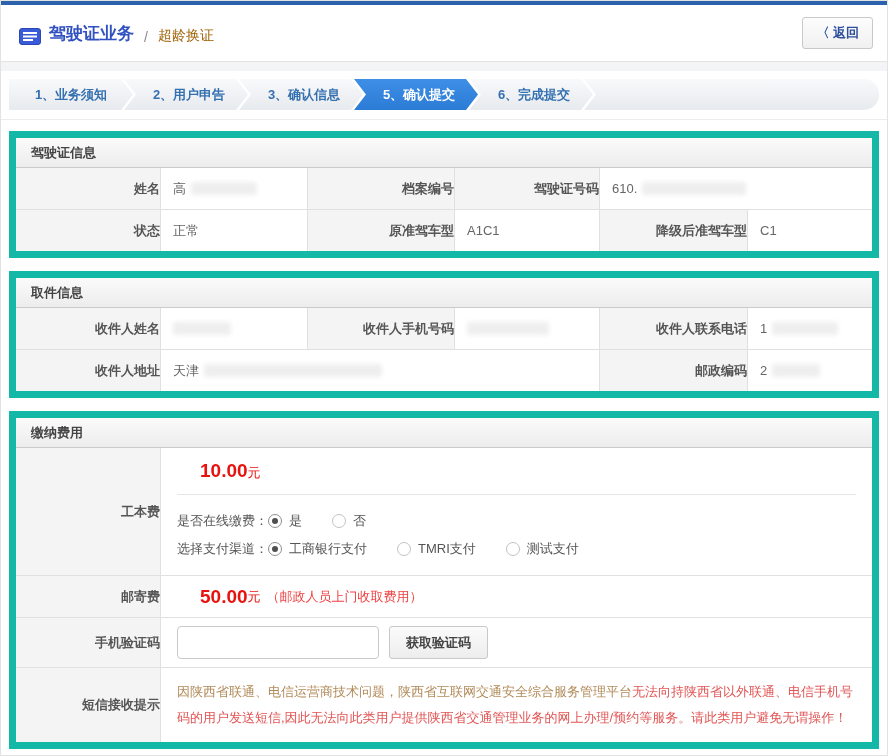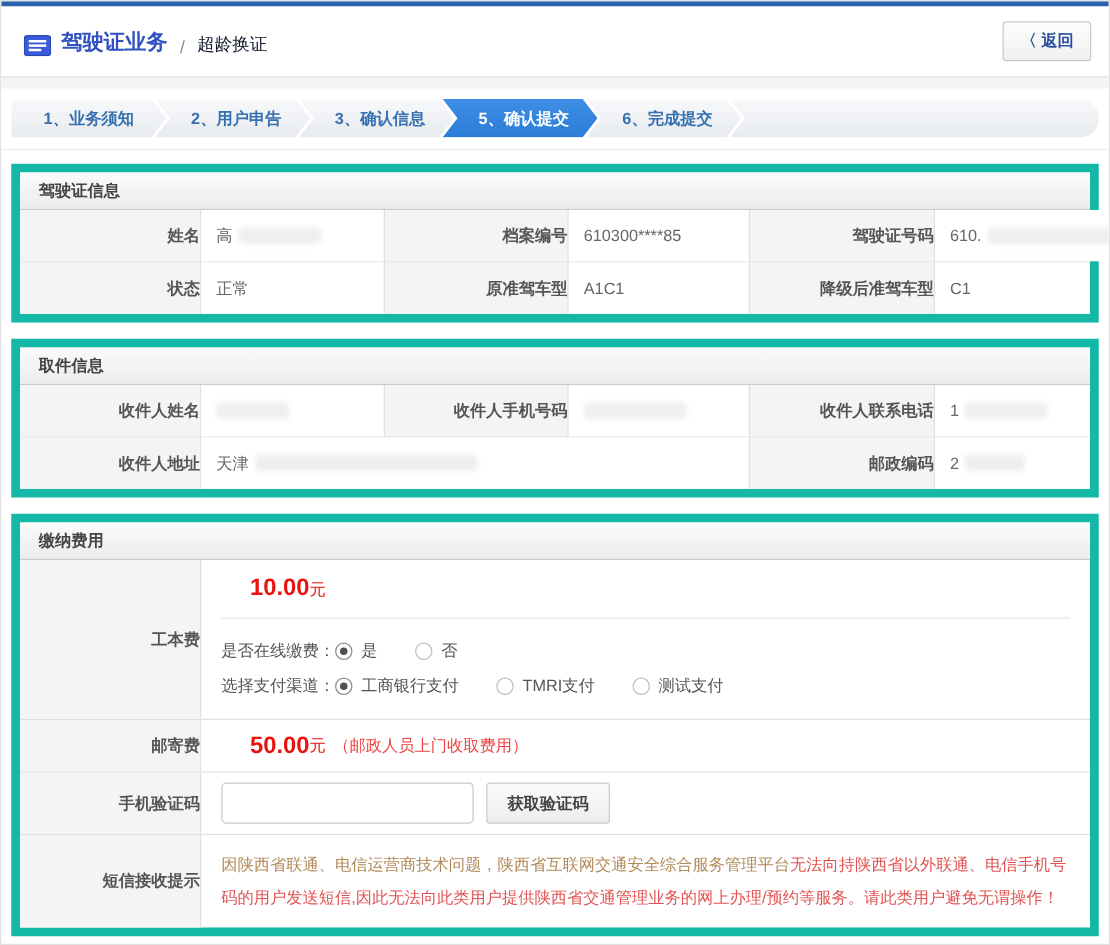--- a/index.html
+++ b/index.html
@@ -7,21 +7,21 @@
   body { font-family:"Liberation Sans","DejaVu Sans",sans-serif; width:888px; }
   .page { width:888px; height:756px; border:1px solid #e2e2e2; background:#fff; overflow:hidden; }
   .topbar { height:4px; background:#2c62ad; }
 
   
   .header { height:56px; display:flex; align-items:center; padding:0 14px 0 18px; }
   .hleft { display:flex; align-items:flex-end; gap:8px; flex:1; }
   .form-ic { width:22px; height:17px; }
   .title { color:#3151c1; font-size:17px; font-weight:bold; }
   .crumb-sep { color:#8a8a8a; font-size:14px; margin:0 2px; }
-  .subtitle { color:#0f172a; font-size:14px; }
+  .subtitle { color:#a16207; font-size:14px; }
   .back-btn { background:linear-gradient(#fdfdfd,#f0f0f0); border:1px solid #c9c9c9; border-radius:3px;
     padding:6px 13px; font-size:13px; font-weight:bold; color:#2d4f9e; cursor:pointer; }
   .hdr-strip { height:10px; background:#f3f4f5; border-top:1px solid #e4e4e4; }
 
   
   .tabs-wrap { padding:8px 8px 9px 8px; border-bottom:1px solid #ececec; background:#fff; }
   .tabs { display:flex; height:31px; }
   .tab { width:124px; display:flex; align-items:center; justify-content:center;
     background:linear-gradient(#f8f9fb,#e7eaee); color:#3570b0; font-size:13px; font-weight:bold;
     clip-path:polygon(0 0, calc(100% - 12px) 0, 100% 50%, calc(100% - 12px) 100%, 0 100%, 12px 50%);
@@ -113,23 +113,20 @@
 
   <div class="section first">
     <div class="sec-hd">驾驶证信息</div>
     <div class="grid6">
       <div class="cell lbl">姓名</div>
       <div class="cell val bdr">
           <span>高</span>
           <span class="redact" style="width:66px"></span>
         </div>
       <div class="cell lbl">档案编号</div>
-      <div class="cell val bdr">
-          <span>610300****85</span>
-        </div>
       <div class="cell lbl">驾驶证号码</div>
       <div class="cell val">
           <span>610.</span>
           <span class="redact" style="width:104px"></span>
         </div>
     </div>
     <div class="grid6 row-t">
       <div class="cell lbl">状态</div>
       <div class="cell val bdr">
           <span>正常</span>

